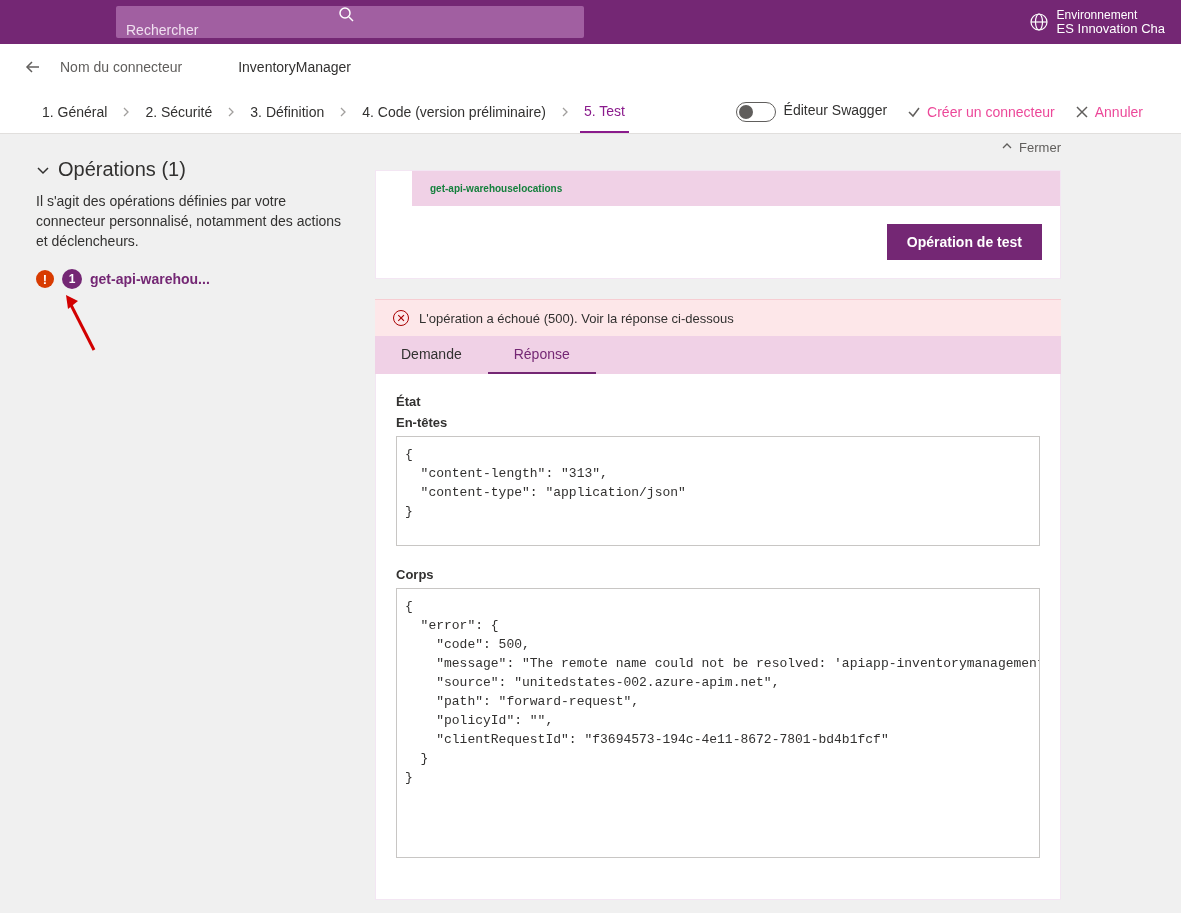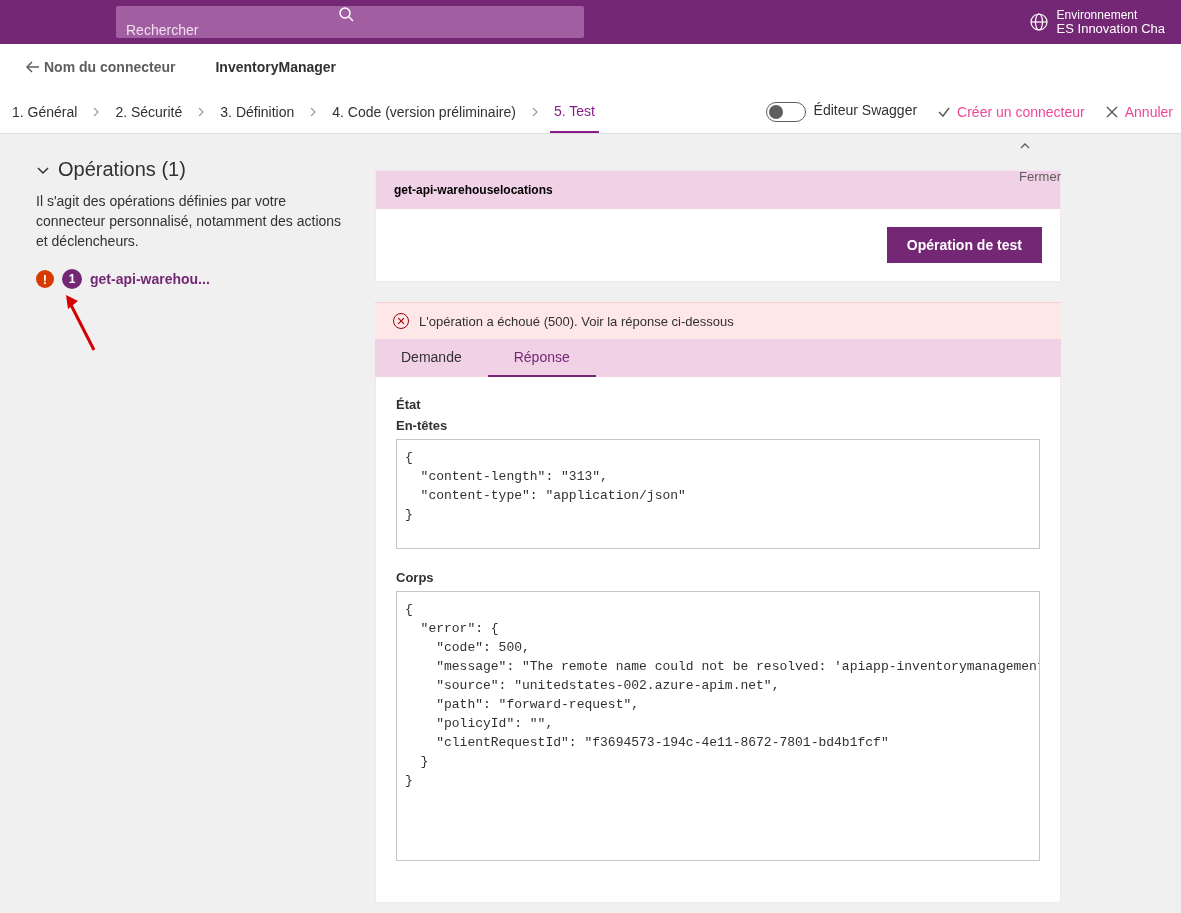--- a/index.html
+++ b/index.html
@@ -9,27 +9,27 @@
   .topbar { background: #742774; height: 44px; display: flex; align-items: center; padding: 0 16px; }
   .searchbox { background: #a15fa1; margin-left: 100px; width: 468px; height: 32px; border-radius: 2px; display: flex; align-items: center; padding: 0 10px; color: #fff; flex-direction: column; }
   .searchbox .icon { margin-right: 8px; display: flex; }
   .searchbox input { background: transparent; border: none; outline: none; color: #fff; font-size: 14px; width: 100%; }
   .searchbox input::placeholder { color: #f0e0f0; }
   .env-block { margin-left: auto; color: #fff; display: flex; align-items: center; gap: 8px; padding-right: 0; }
   .env-text { display: flex; flex-direction: column; font-size: 12px; line-height: 14px; }
   .env-text .env-name { font-size: 13px; }
   
   
-  .breadcrumb-row { height: 46px; display: flex; align-items: center; padding: 0 24px; border-bottom: 0px; font-weight: bold; }
+  .breadcrumb-row { height: 46px; display: flex; align-items: center; padding: 0 24px; gap: 16px; border-bottom: 0px; }
   .breadcrumb-row .back { width: 20px; display: flex; }
   .breadcrumb-row .crumb-label { color: #605e5c; font-size: 14px; }
   .breadcrumb-row .crumb-value { color: #323130; font-size: 14px; margin-left: 40px; }
   
   
-  .steps-row { height: 44px; border-bottom: 1px solid #e1dfdd; display: flex; align-items: center; padding: 0 8px; gap: 0; }
+  .steps-row { height: 44px; border-bottom: 1px solid #e1dfdd; display: flex; align-items: center; padding: 0 38px; gap: 0; }
   .step-item { display: flex; align-items: center; height: 100%; padding: 0 4px; color: #323130; font-size: 14px; cursor: pointer; }
   .step-item.active { color: #8a1b8c; border-bottom: 2px solid #8a1b8c; }
   .step-sep { color: #a19f9d; padding: 0 10px; display: flex; }
   .steps-right { margin-left: auto; display: flex; align-items: center; gap: 20px; height: 100%; }
   .toggle-wrap { display: flex; align-items: flex-start; gap: 8px; }
   .toggle { width: 40px; height: 20px; border: 1px solid #605e5c; border-radius: 10px; position: relative; background: #fff; }
   .toggle .knob { position: absolute; left: 2px; top: 2px; width: 14px; height: 14px; border-radius: 50%; background: #605e5c; }
   .action-btn { display: flex; align-items: center; gap: 6px; font-size: 14px; color: #ec4899; cursor: pointer; }
   
   
@@ -37,24 +37,24 @@
   .sidebar { width: 375px; padding: 24px 30px 24px 36px; background: #f0f0f0; }
   .ops-header { display: flex; align-items: center; gap: 8px; font-size: 20px; margin-bottom: 10px; cursor: pointer; }
   .ops-desc { font-size: 14px; color: #323130; line-height: 20px; margin-bottom: 18px; }
   .op-item { display: flex; align-items: center; gap: 8px; cursor: pointer; position: relative; }
   .op-item .err-badge { width: 18px; height: 18px; border-radius: 50%; background: #d83b01; display: flex; align-items: center; justify-content: center; color: #fff; font-weight: bold; font-size: 13px; }
   .op-item .num-badge { width: 20px; height: 20px; border-radius: 50%; background: #742774; display: flex; align-items: center; justify-content: center; color: #fff; font-weight: 600; font-size: 12px; }
   .op-item .op-name { color: #742774; font-weight: 600; font-size: 14px; }
   
   .content { flex: 1; padding: 0 0 30px 0; position: relative; }
   .close-row { display: flex; justify-content: flex-end; padding: 0 120px 0 0; height: 20px; margin-top:6px; }
-  .close-link { display: flex; gap: 17px; color: #605e5c; font-size: 13px; cursor: pointer; flex-direction: column; }
+  .close-link { display: flex; gap: 6px; color: #605e5c; font-size: 13px; cursor: pointer; }
   
   .op-card { background: #fff; margin: 10px 120px 20px 0; border: 1px solid #f3e6f3; }
-  .op-card-head { background: #f0d1e6; padding: 12px 18px; font-size: 12px; font-weight: 600; color: #000000; }
+  .op-card-head { background: #f0d1e6; padding: 12px 18px; font-size: 10px; font-weight: 600; color: #15803d; margin-left: 36px; }
   .op-card-body { padding: 18px; display: flex; justify-content: flex-end; }
   .test-btn { background: #742774; color: #fff; border: none; padding: 10px 20px; font-size: 14px; cursor: pointer; font-weight: 700; }
   
   .error-banner { background: #fde7e9; border-top: 1px solid #f7cdd2; padding: 10px 18px; display: flex; align-items: center; gap: 10px; font-size: 13px; color: #323130; margin: 0 120px 0 0; }
   .error-banner .err-icon { width: 16px; height: 16px; border: 1.5px solid #a80000; border-radius: 50%; display: flex; align-items: center; justify-content: center; color: #a80000; font-size: 11px; }
   
   .resp-tabs { background: #f0d1e6; display: flex; margin: 0 120px 0 0; }
   .resp-tab { padding: 10px 26px; font-size: 14px; cursor: pointer; color: #323130; }
   .resp-tab.active { color: #742774; border-bottom: 2px solid #742774; }
   

